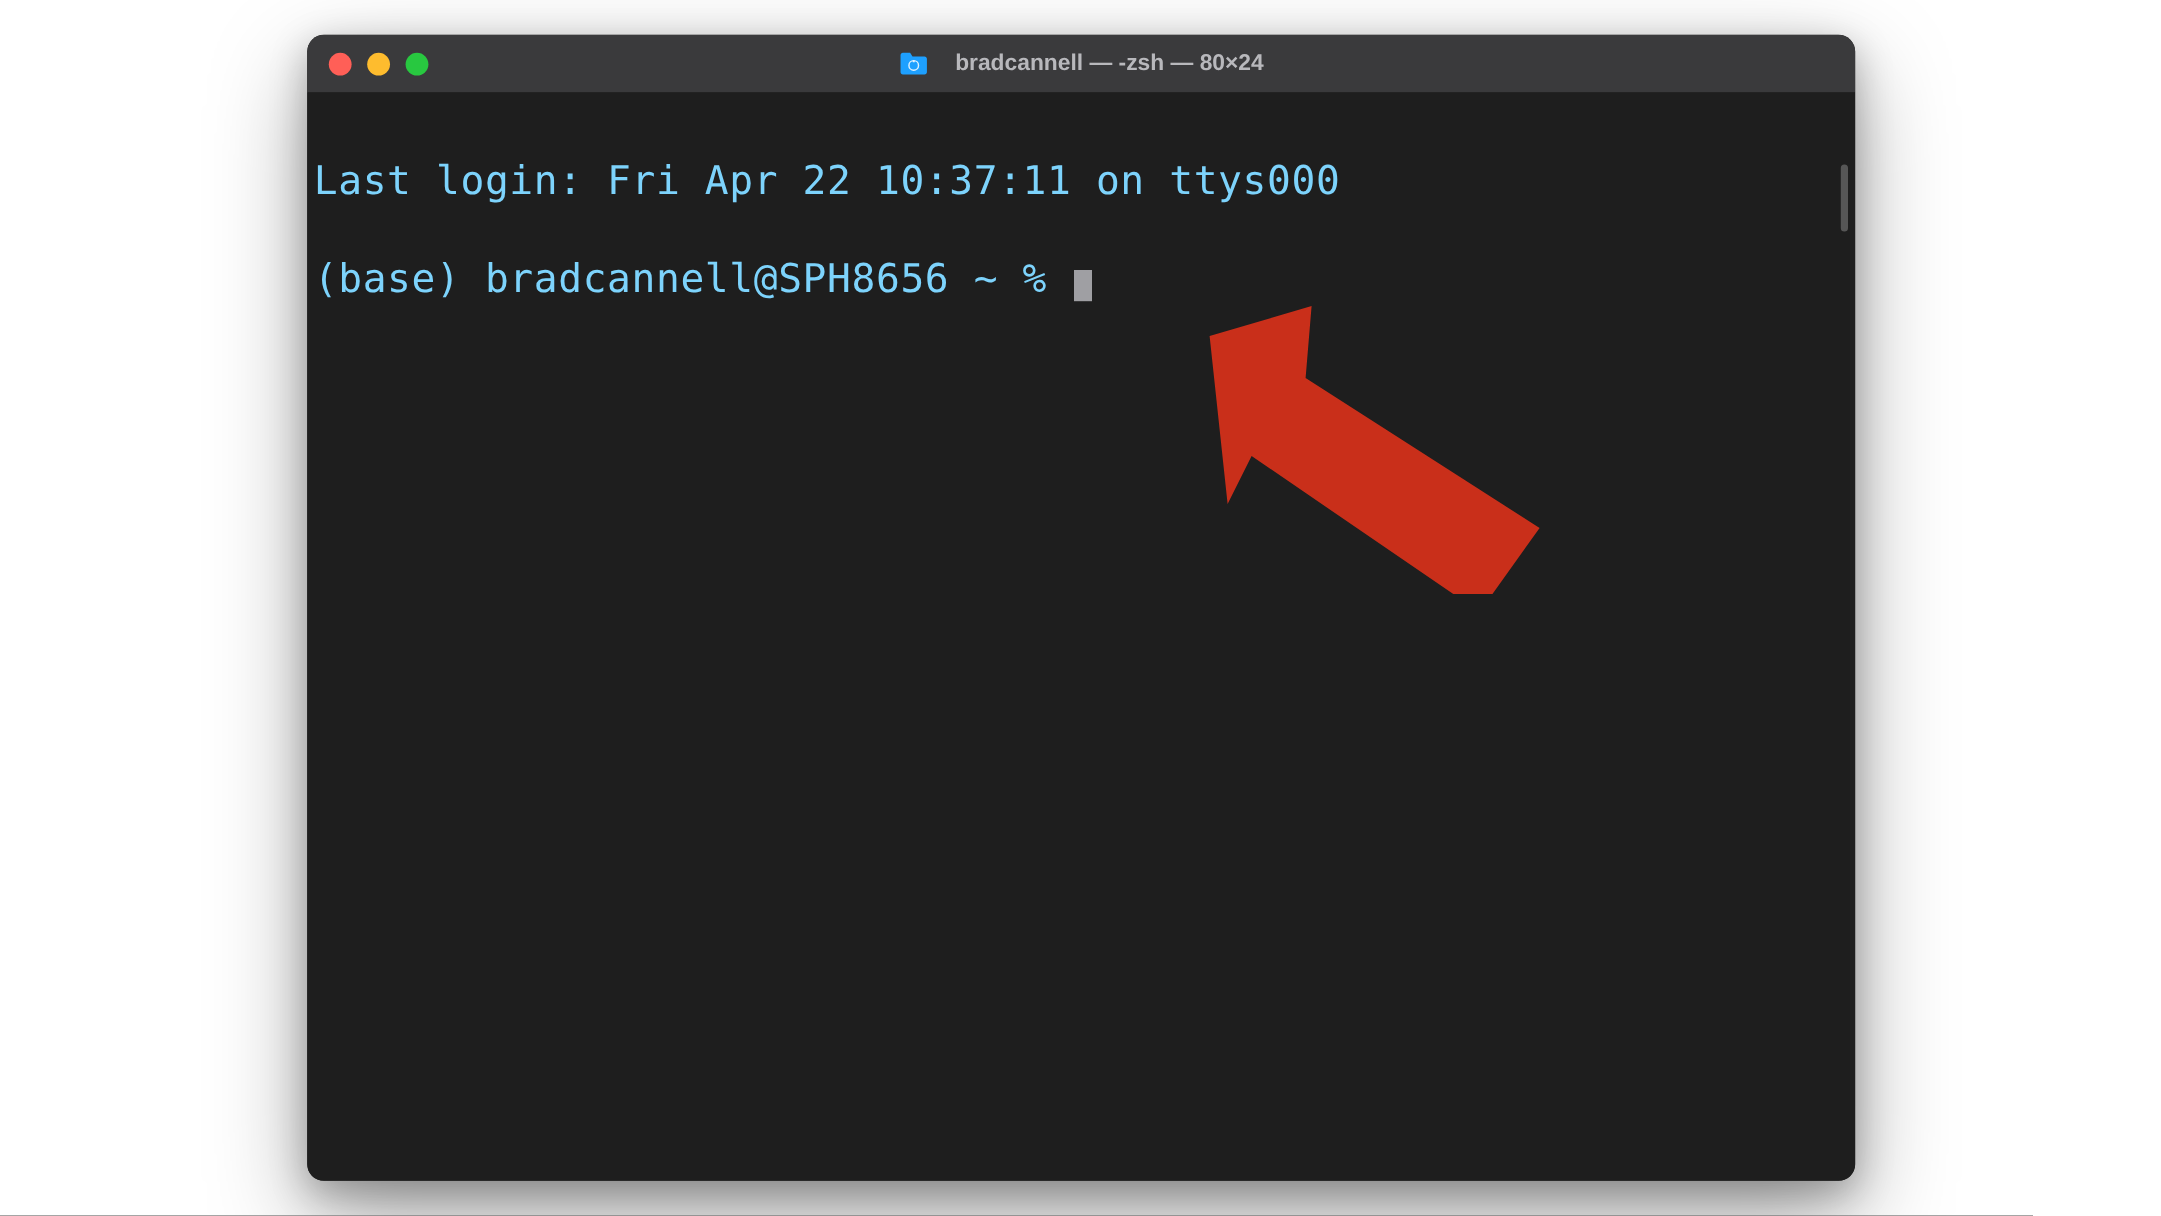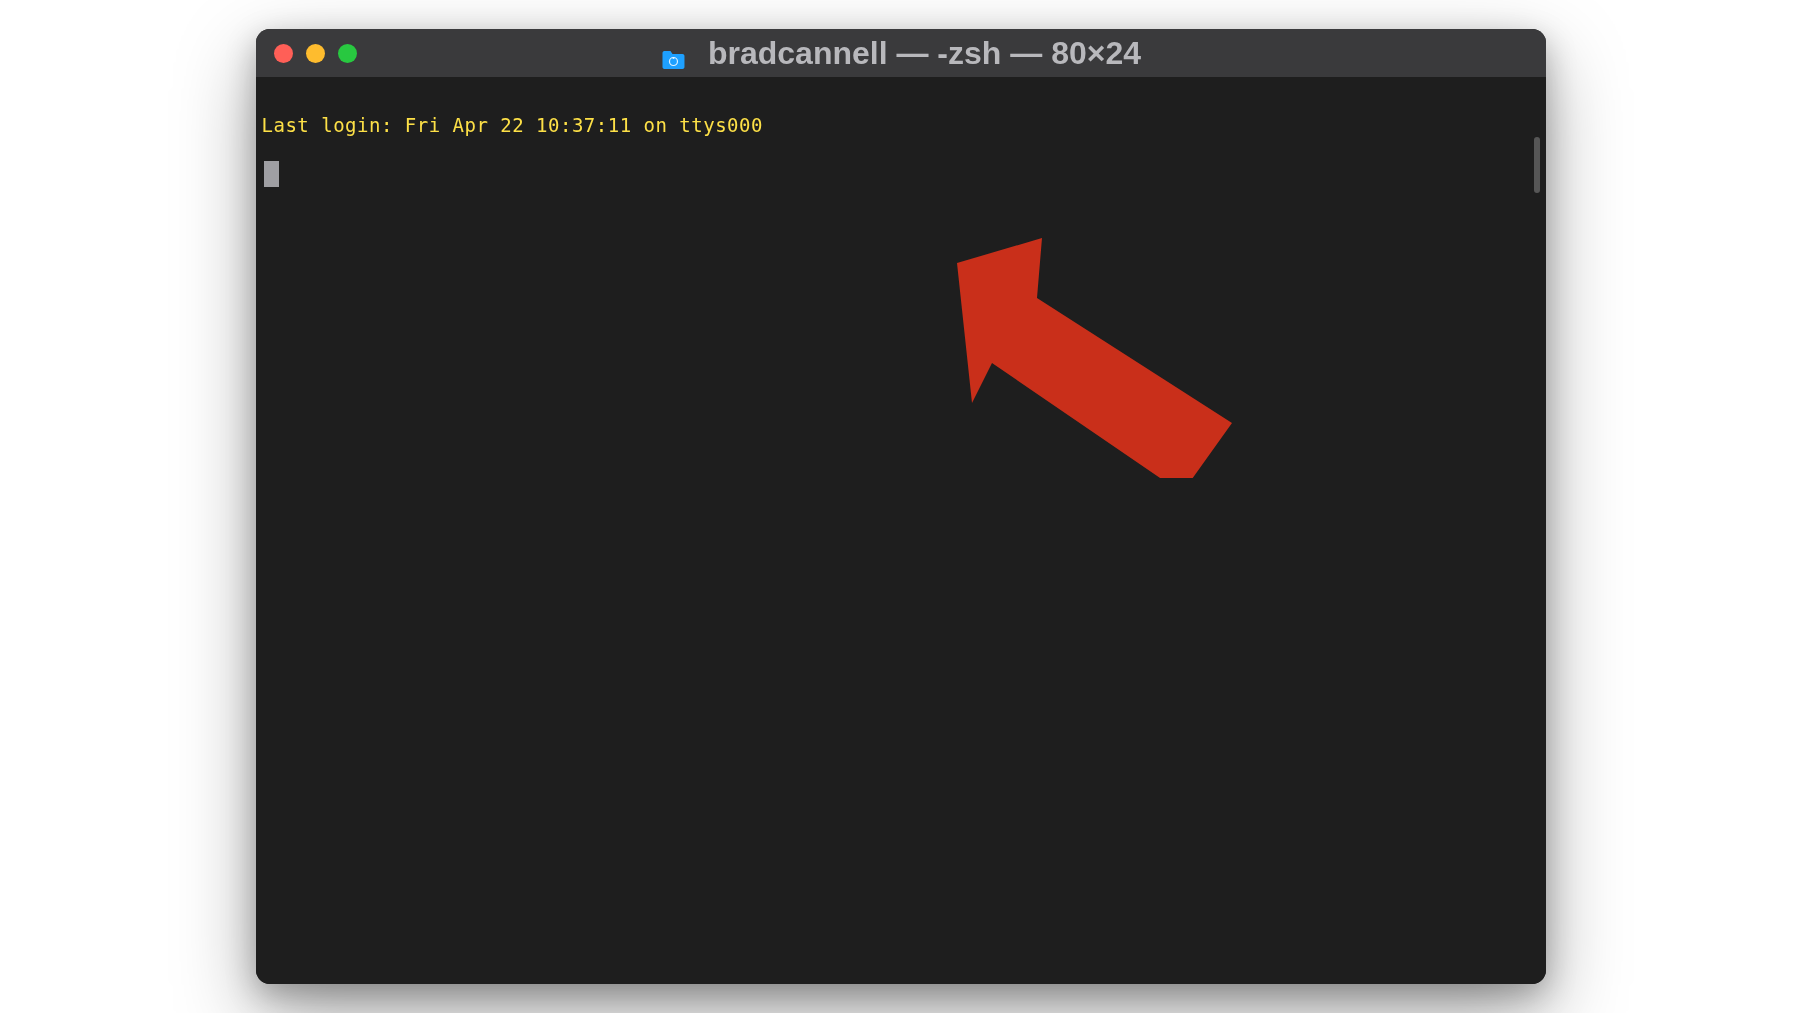--- a/index.html
+++ b/index.html
@@ -57,43 +57,43 @@
     .traffic-light.zoom { background: #28c840; }
     
     .title-center {
       position: absolute;
       left: 50%;
       transform: translateX(-50%);
       display: flex;
       align-items: center;
       gap: 22px;
       color: #b8b8bc;
-      font-size: 32px;
+      font-size: 19px;
       font-weight: 600;
     }
     
     .folder-icon {
       width: 26px;
       height: 22px;
       position: relative;
     }
     
     .folder-icon svg {
       width: 100%;
       height: 100%;
     }
     
     .terminal-body {
       flex: 1;
       background: #1e1e1e;
       padding: 14px 6px 24px 6px;
       font-family: "SF Mono", "Menlo", "Monaco", "Consolas", monospace;
-      font-size: 19px;
+      font-size: 33px;
       line-height: 1.22;
-      color: #fde047;
+      color: #7dd3fc;
       white-space: pre;
       letter-spacing: 0.5px;
       position: relative;
     }
     
     .terminal-line {
       display: block;
     }
     
     .cursor-block {
@@ -147,21 +147,21 @@
           <circle cx="13" cy="12.5" r="4" fill="none" stroke="#ffffff" stroke-width="1.2" opacity="0.85"></circle>
           <rect x="12.2" y="8.5" width="1.6" height="1.4" fill="#ffffff" opacity="0.85"></rect>
         </svg>
       </span>
       <span>bradcannell — -zsh — 80×24</span>
     </div>
   </div>
 
   <div class="terminal-body">
 <span class="terminal-line">Last login: Fri Apr 22 10:37:11 on ttys000</span>
-<span class="terminal-line"><span class="cursor-block"></span></span>
+<span class="terminal-line"><span>(base) bradcannell@SPH8656 ~ % </span><span class="cursor-block"></span></span>
     
     <div class="scroll-indicator"></div>
     
     <div class="annotation-arrow">
       <svg viewBox="0 0 320 240">
         <polygon points="5,25  90,0  85,60  280,185  230,255  40,125  20,165" fill="#c92f1a"></polygon>
       </svg>
     </div>
   </div>
 

